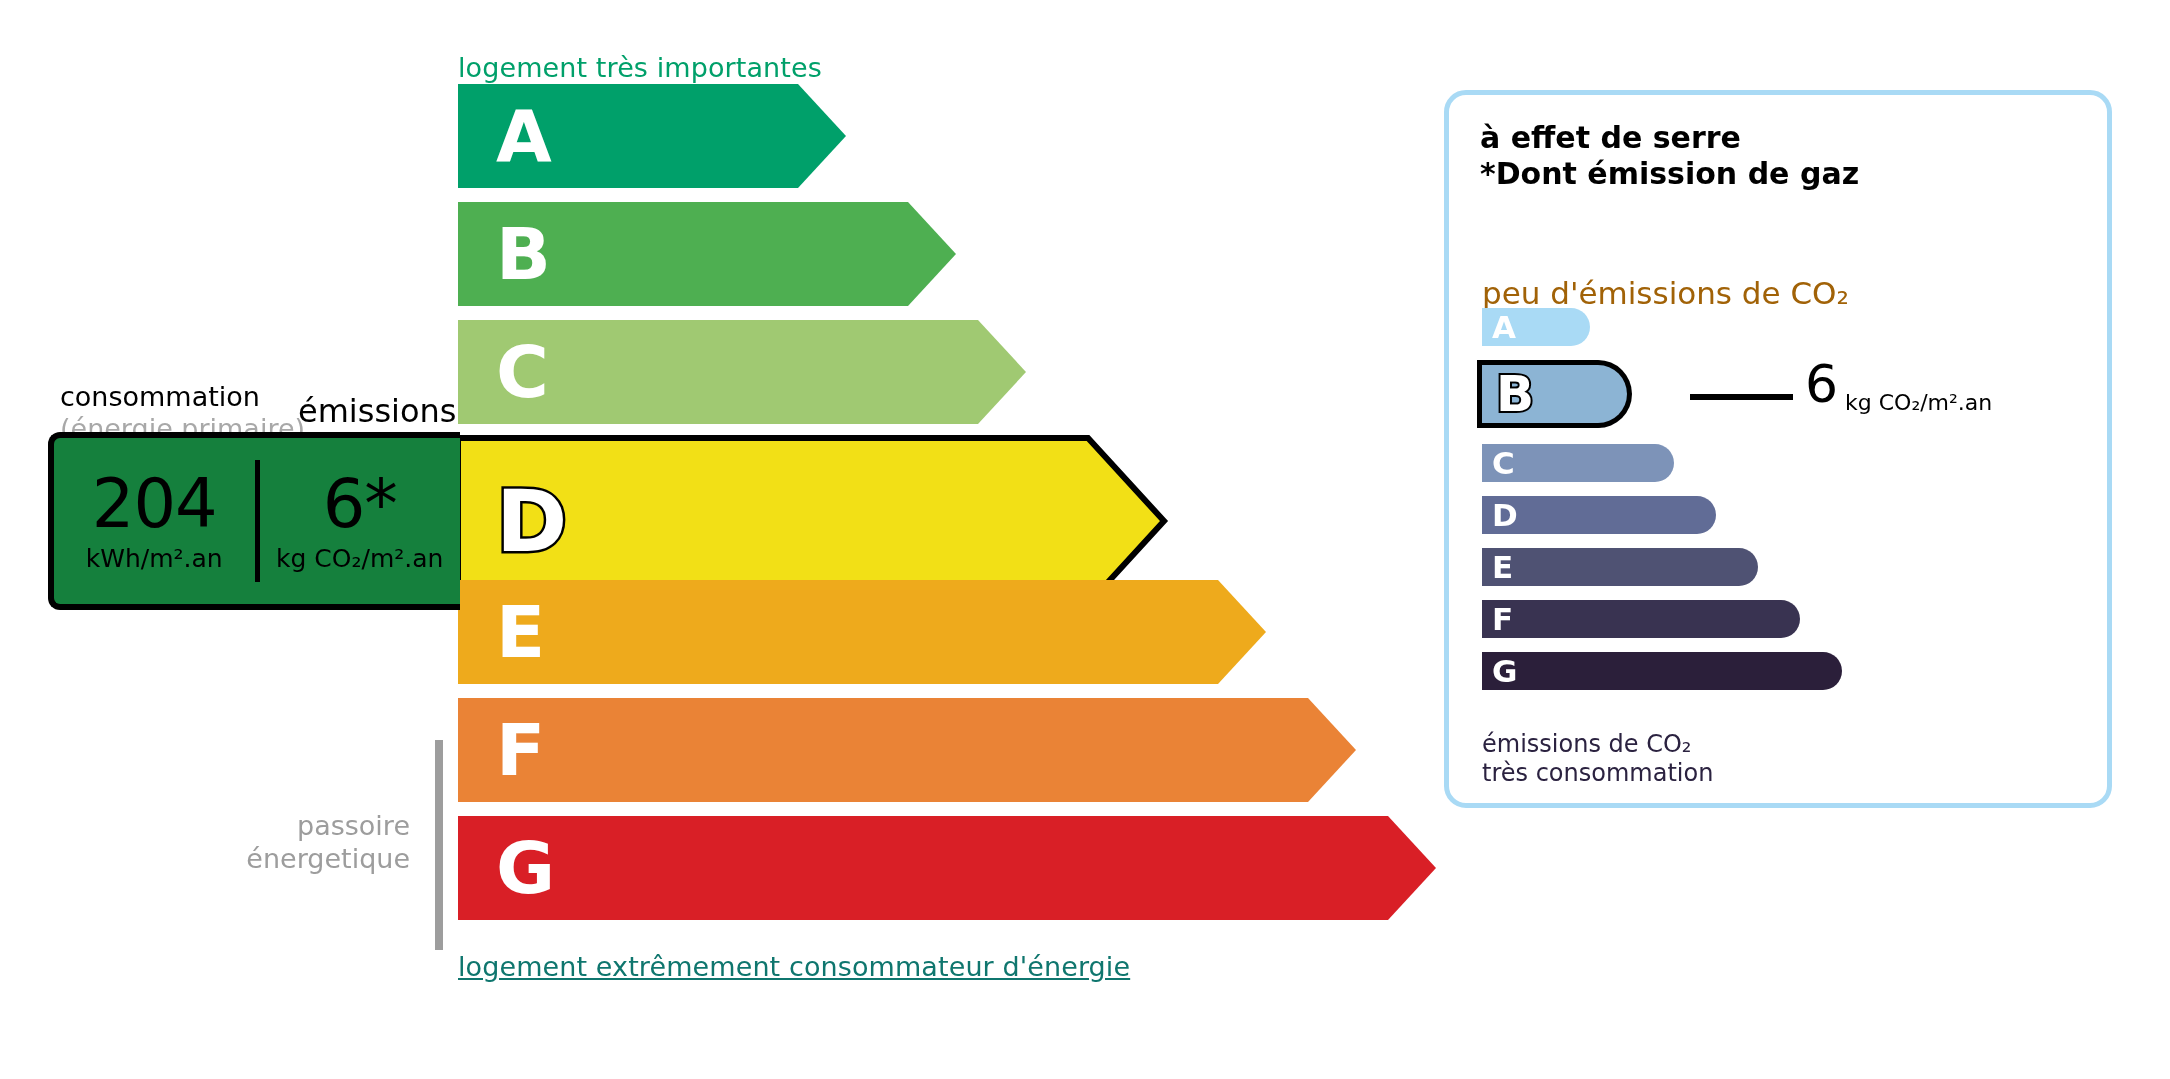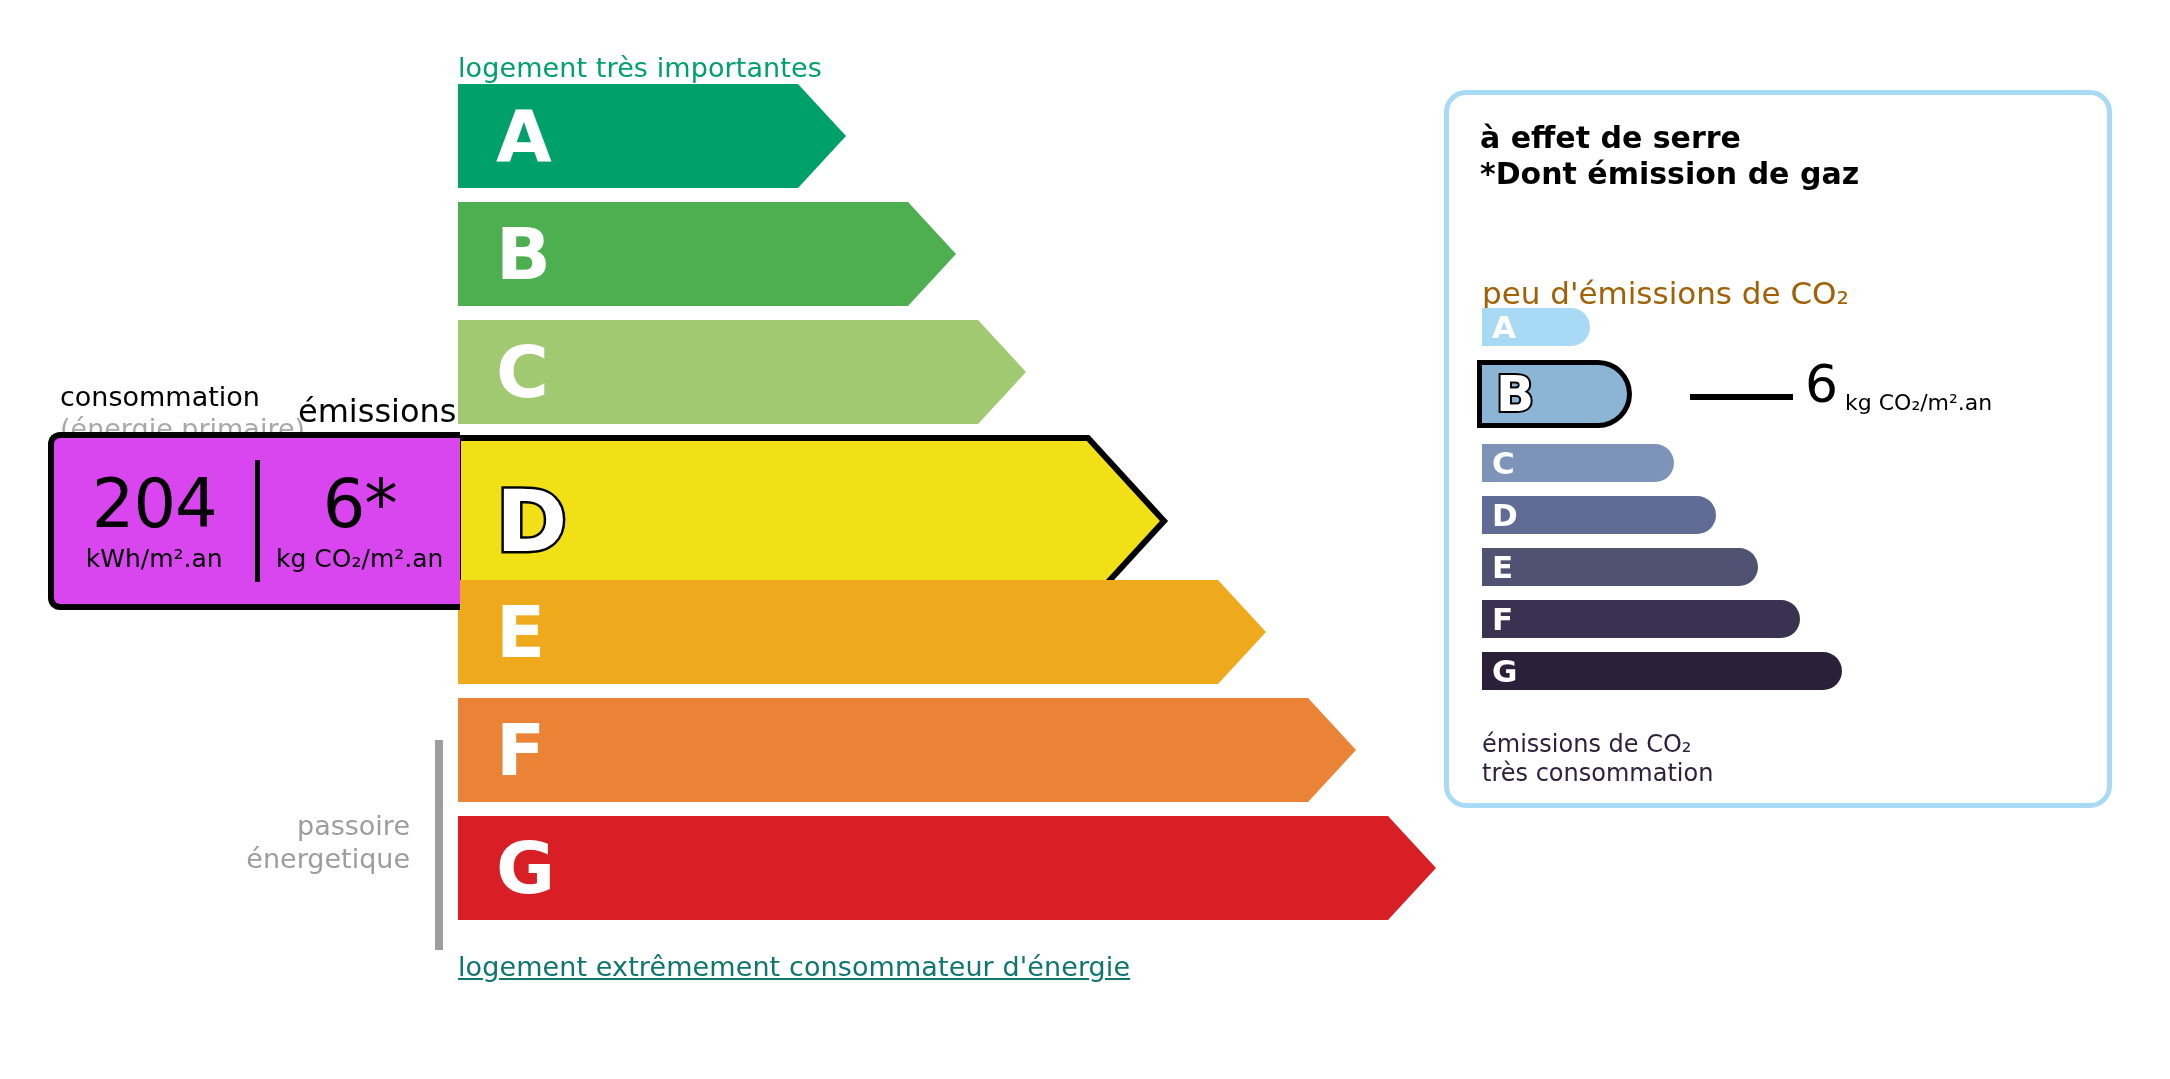--- a/index.html
+++ b/index.html
@@ -64,21 +64,21 @@
     left: 44px;
   }
 
   
   #value-box {
     left: 48px; top: 432px;
     width: 412px; height: 178px;
     border: 6px solid #000000;
     border-right: none;
     border-radius: 12px 0 0 12px;
-    background: #d946ef;
+    background: #15803d;
     box-sizing: border-box;
     display: flex;
     align-items: stretch;
     z-index: 5;
   }
   .vb-cell {
     flex: 1 1 0;
     display: flex;
     flex-direction: column;
     align-items: center;

